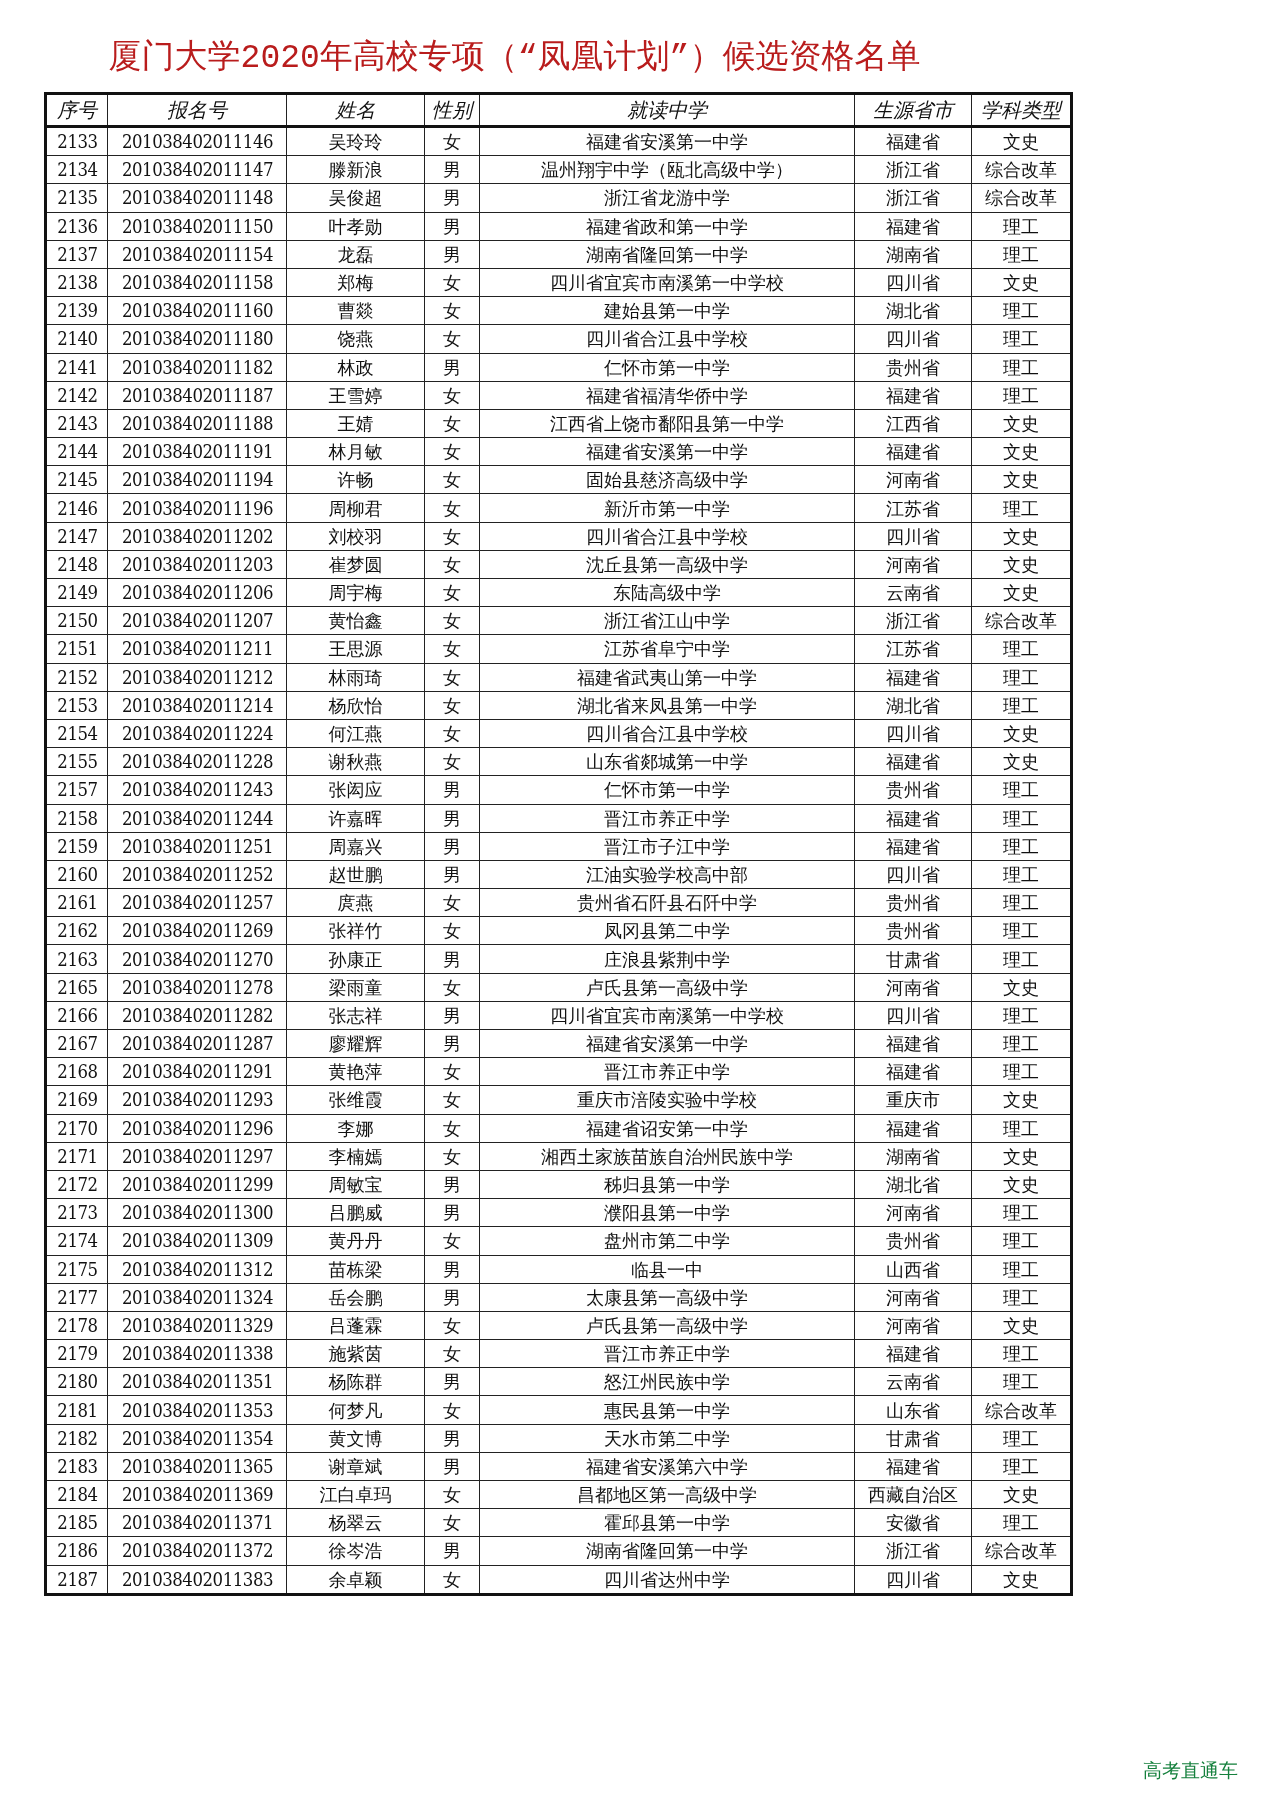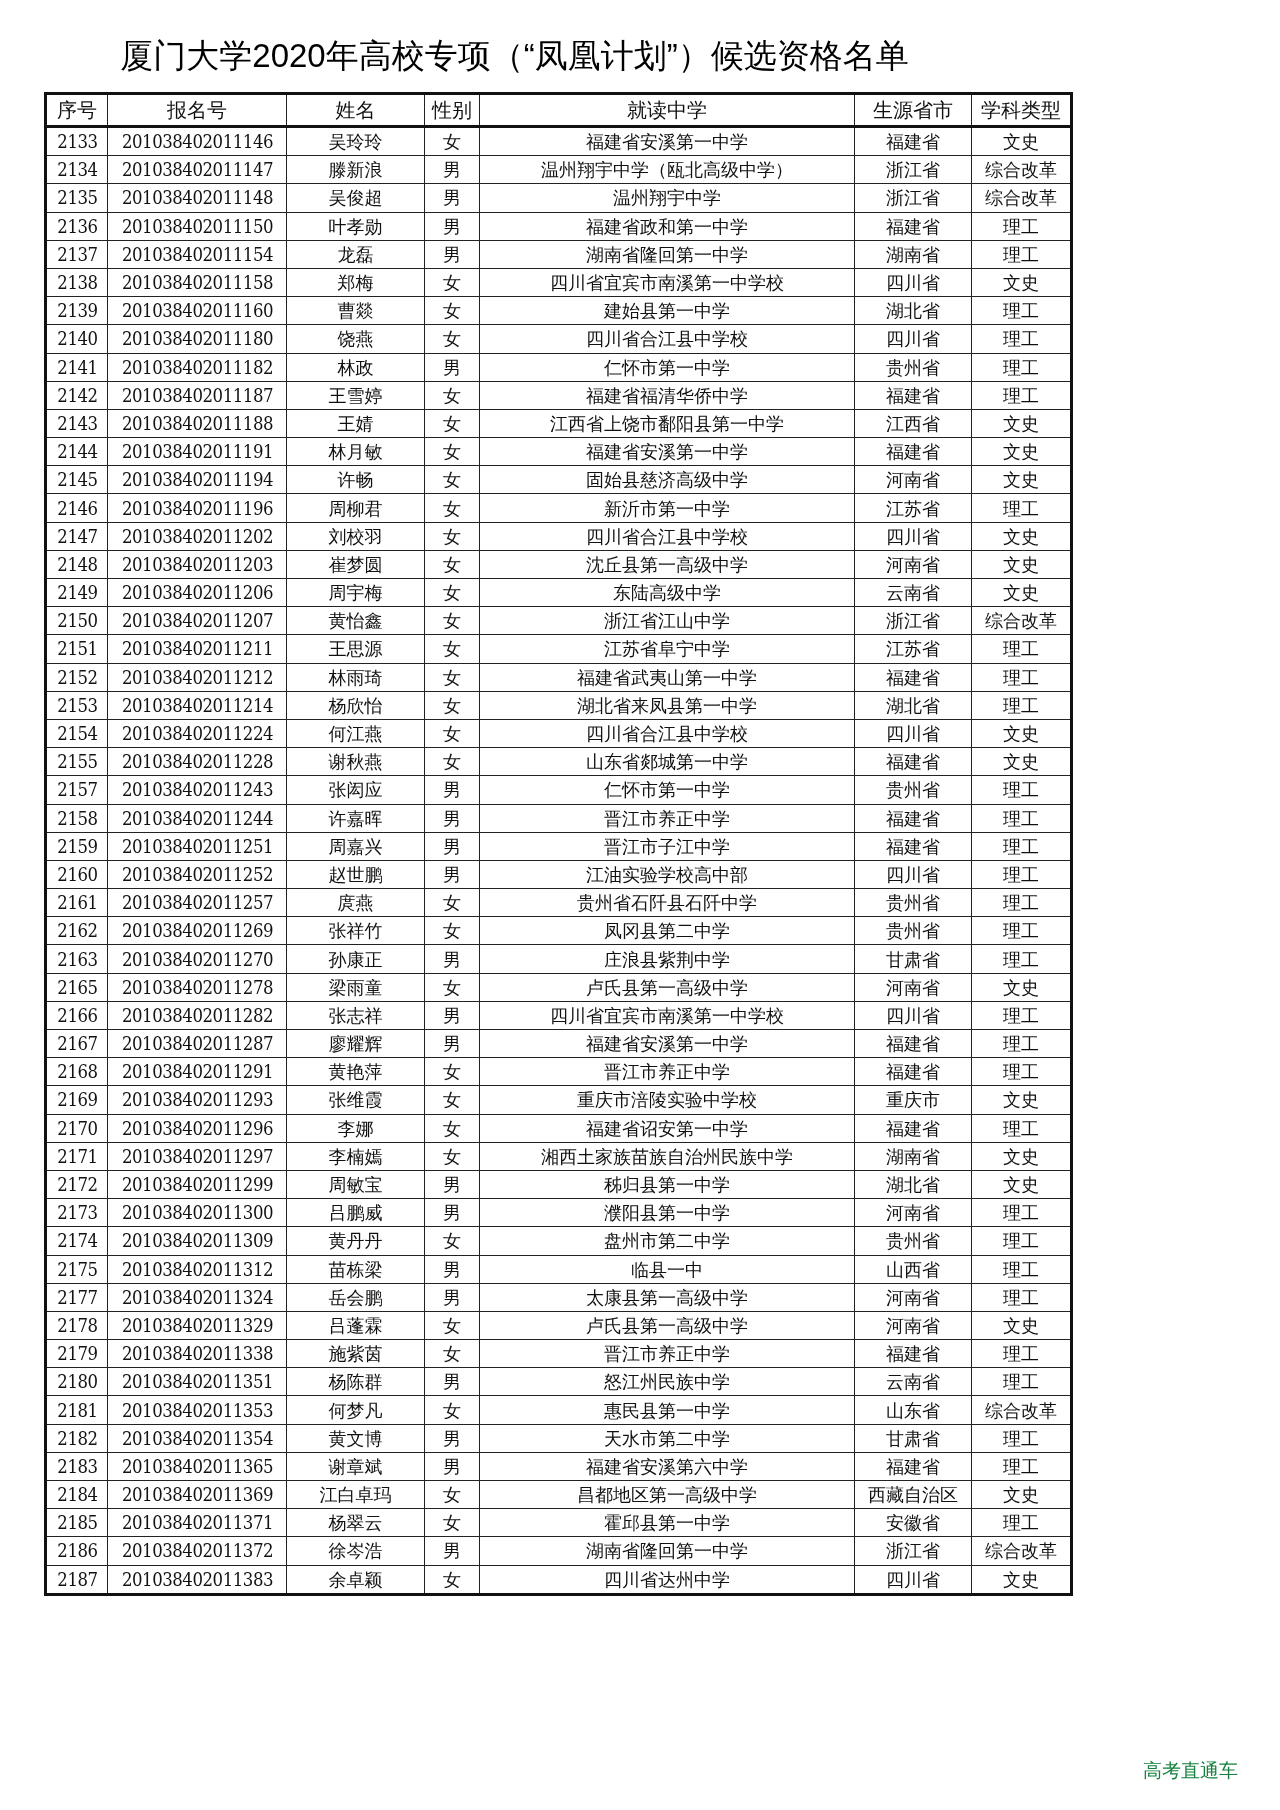--- a/index.html
+++ b/index.html
@@ -1,26 +1,26 @@
 <!DOCTYPE html>
 <html><head>
 <meta charset="utf-8">
 <style>
   html, body { margin: 0; padding: 0; background: #ffffff; }
   body { width: 1280px; height: 1810px; position: relative; overflow: hidden;
          font-family: "DejaVu Serif", "Liberation Serif", serif; color: #111; }
   .title { position: absolute; left: 0; top: 34px; width: 1029px; text-align: center;
-           font-family: Liberation Sans, sans-serif;
-           font-size: 33px; letter-spacing: 0px; color: #000000; }
+           font-family: Liberation Mono, monospace;
+           font-size: 33px; letter-spacing: 0px; color: #b91c1c; }
   table.roster { position: absolute; left: 44px; top: 92px; border-collapse: collapse;
                  table-layout: fixed; width: 1026px; border: 3px solid #111; }
   table.roster th, table.roster td { border: 1.5px solid #222; padding: 0; text-align: center;
                  white-space: nowrap; overflow: hidden; }
   table.roster th { height: 30px; font-family: "DejaVu Sans", "Liberation Sans", sans-serif;
-                    font-size: 20px; font-weight: normal; border-bottom: 3px solid #111; }
+                    font-size: 20px; font-weight: normal; border-bottom: 3px solid #111; font-style: italic; }
   table.roster td { height: 27.2px; font-size: 18px; line-height: 27px; }
   td.num, td.regno { font-family: "DejaVu Serif", "Liberation Serif", serif; font-size: 18px;
                      letter-spacing: -0.5px; transform: scaleX(0.92); }
   td.cjk { font-family: "DejaVu Sans", "Liberation Sans", sans-serif; font-size: 18px; font-weight: 300; }
   .c-idx { width: 62px; } .c-reg { width: 179px; } .c-name { width: 138px; }
   .c-sex { width: 55px; } .c-school { width: 375px; } .c-prov { width: 117px; } .c-type { width: 100px; }
   .watermark { position: absolute; right: 42px; top: 1758px; font-family: "DejaVu Sans", "Liberation Sans", sans-serif;
                font-size: 19px; color: #15803d; }
 </style>
 </head>
@@ -66,21 +66,21 @@
         <td class="cjk">男</td>
         <td class="cjk">温州翔宇中学（瓯北高级中学）</td>
         <td class="cjk">浙江省</td>
         <td class="cjk">综合改革</td>
       </tr>
       <tr>
         <td class="num">2135</td>
         <td class="regno">201038402011148</td>
         <td class="cjk">吴俊超</td>
         <td class="cjk">男</td>
-        <td class="cjk">温州翔宇中学</td>
+        <td class="cjk">浙江省龙游中学</td>
         <td class="cjk">浙江省</td>
         <td class="cjk">综合改革</td>
       </tr>
       <tr>
         <td class="num">2136</td>
         <td class="regno">201038402011150</td>
         <td class="cjk">叶孝勋</td>
         <td class="cjk">男</td>
         <td class="cjk">福建省政和第一中学</td>
         <td class="cjk">福建省</td>

